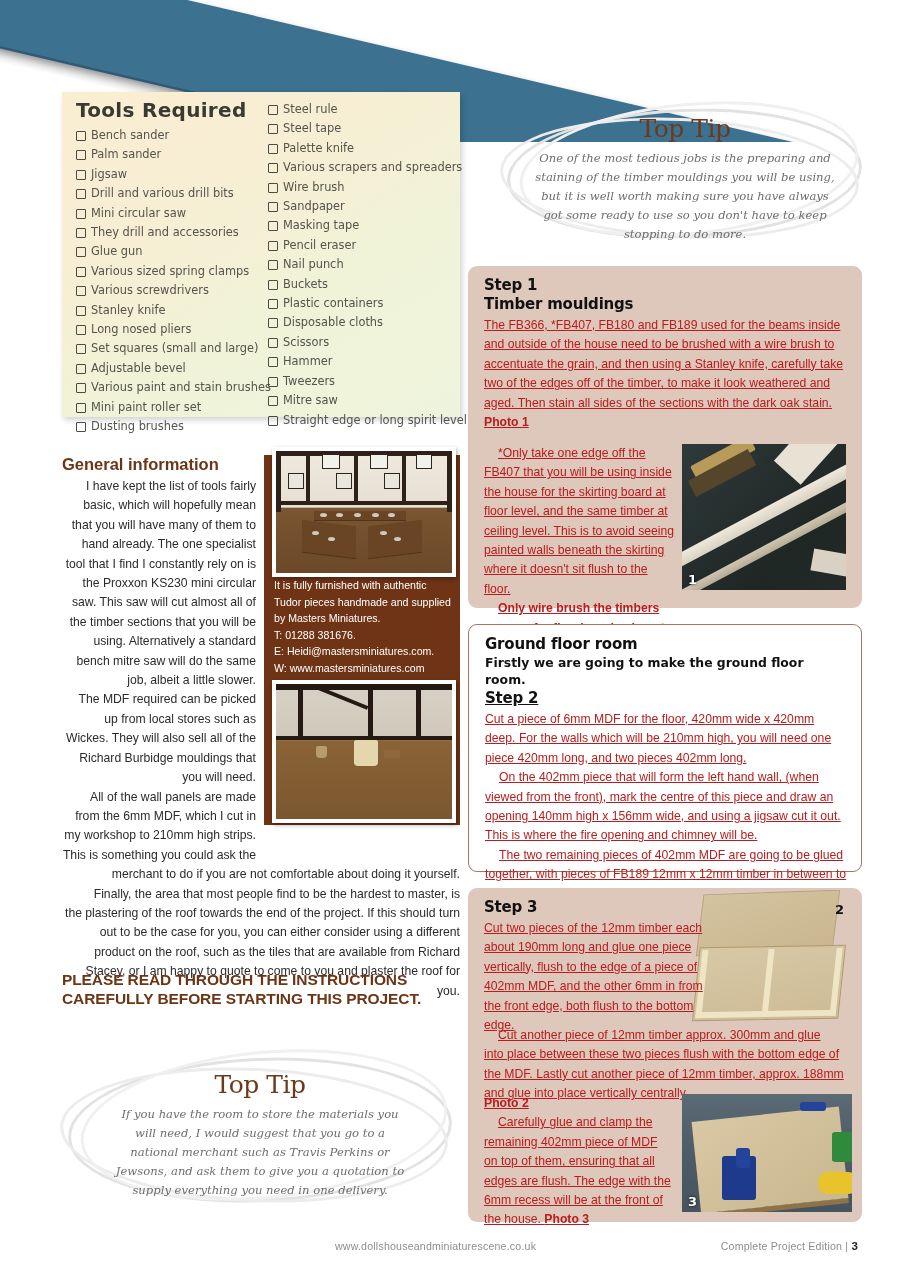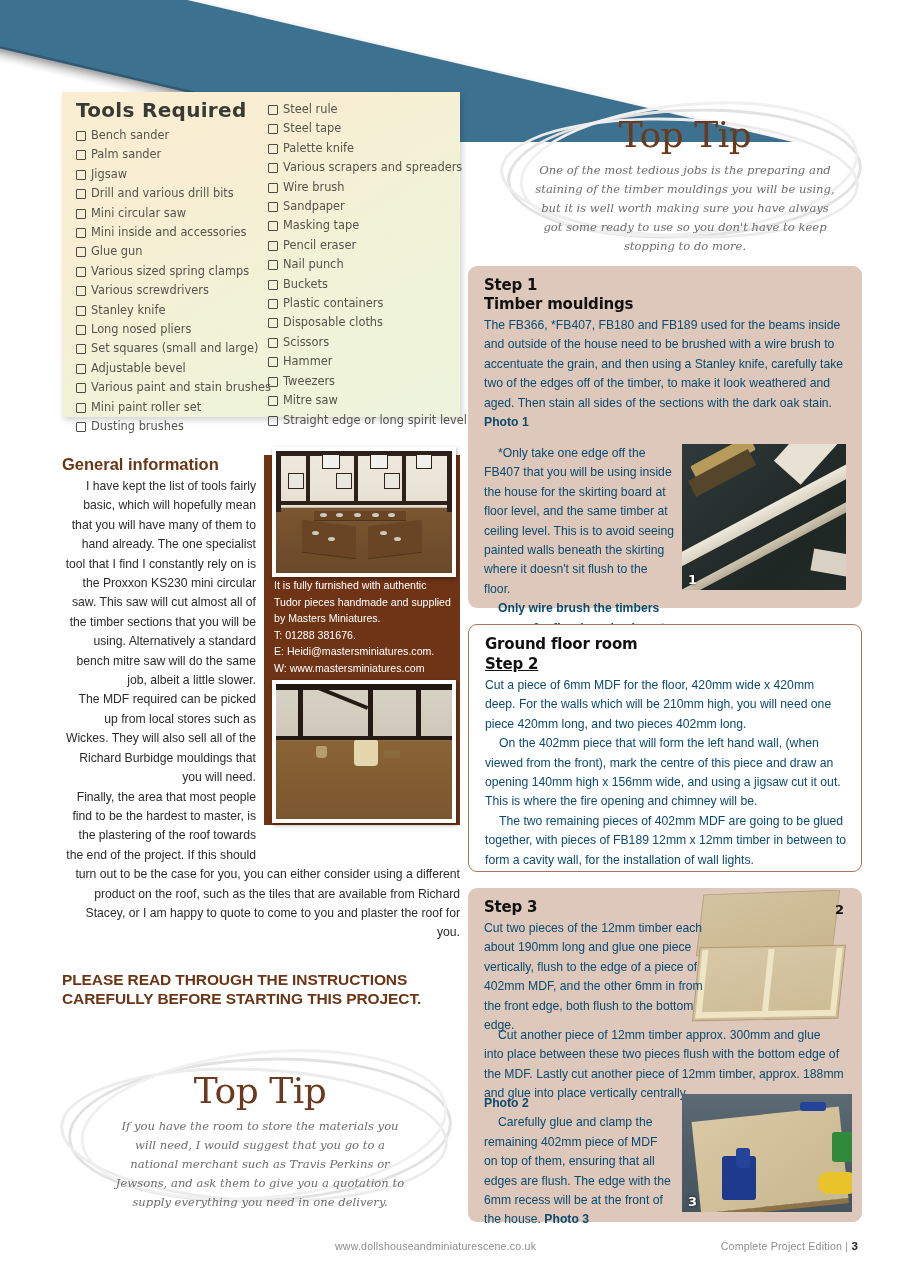--- a/index.html
+++ b/index.html
@@ -69,21 +69,21 @@
   .tip .oval{
     position:absolute;border:3px solid #e2e2e2;border-radius:50%;
     box-sizing:border-box;
   }
   .tip .o1{left:2%;top:6%;width:96%;height:86%;transform:rotate(-2.4deg);}
   .tip .o2{left:0%;top:12%;width:97%;height:80%;border-color:#ececec;transform:rotate(2.6deg);}
   .tip .o3{left:5%;top:2%;width:92%;height:88%;border-color:#f0f0f0;transform:rotate(-5.5deg);}
   .tip-title{
     position:relative;text-align:center;
     font-family:"DejaVu Serif", serif;
-    font-size:36px;color:#6b3a1e;letter-spacing:-.5px;
+    font-size:25px;color:#6b3a1e;letter-spacing:-.5px;
   }
   .tip-body{
     position:relative;text-align:center;
     font-family:"DejaVu Serif", serif;font-style:italic;
     font-size:11.6px;color:#6d6d6d;line-height:19px;
     padding:0 34px;
   }
   #tip-top{left:500px;top:100px;width:370px;height:150px;}
   #tip-top .tip-title{padding-top:14px;}
   #tip-top .tip-body{padding-top:6px;}
@@ -143,21 +143,21 @@
   .box-beige{background:#ddc8bb;border-radius:9px;}
   .box-white{background:#ffffff;border:1.6px solid #a9745a;border-radius:9px;}
   .b-head{
     font-family:"DejaVu Sans", sans-serif;
     font-weight:bold;font-size:15px;color:#111111;line-height:19px;letter-spacing:-.2px;
   }
   .b-sub{
     font-family:"DejaVu Sans", sans-serif;
     font-weight:bold;font-size:12.4px;color:#111111;line-height:17px;
   }
-  .b-body{font-size:12.2px;line-height:19.4px;color:#0c4a6e;}
+  .b-body{font-size:12.2px;line-height:19.4px;color:#b91c1c;text-decoration:underline;}
   .b-body p{margin:0;}
   .b-body p.ind{text-indent:14px;}
   .b-body b{font-weight:bold;}
 
   
   .ph{position:absolute;overflow:hidden;}
   .ph-num{
     position:absolute;left:6px;bottom:3px;color:#ffffff;
     font-weight:bold;font-size:13px;
     text-shadow:0 0 3px rgba(0,0,0,.9);
@@ -244,21 +244,21 @@
         <div class="tool-item">
           <span class="chk"></span>
           <span class="tool-label">Drill and various drill bits</span>
         </div>
         <div class="tool-item">
           <span class="chk"></span>
           <span class="tool-label">Mini circular saw</span>
         </div>
         <div class="tool-item">
           <span class="chk"></span>
-          <span class="tool-label">Mini inside and accessories</span>
+          <span class="tool-label">They drill and accessories</span>
         </div>
         <div class="tool-item">
           <span class="chk"></span>
           <span class="tool-label">Glue gun</span>
         </div>
         <div class="tool-item">
           <span class="chk"></span>
           <span class="tool-label">Various sized spring clamps</span>
         </div>
         <div class="tool-item">
@@ -374,20 +374,21 @@
     </div>
     <div class="tip-title">Top Tip</div>
     <div class="tip-body">One of the most tedious jobs is the preparing and staining of the timber mouldings you will be using, but it is well worth making sure you have always got some ready to use so you don't have to keep stopping to do more.</div>
   </div>
 
   <div class="gen-head">General information</div>
   <div class="gen-body">
     <div style="float:right;width:204px;height:372px;"></div>
     <p>I have kept the list of tools fairly basic, which will hopefully mean that you will have many of them to hand already. The one specialist tool that I find I constantly rely on is the Proxxon KS230 mini circular saw. This saw will cut almost all of the timber sections that you will be using. Alternatively a standard bench mitre saw will do the same job, albeit a little slower.</p>
     <p class="ind">The MDF required can be picked up from local stores such as Wickes. They will also sell all of the Richard Burbidge mouldings that you will need.</p>
+    <p class="ind">All of the wall panels are made from the 6mm MDF, which I cut in my workshop to 210mm high strips. This is something you could ask the merchant to do if you are not comfortable about doing it yourself.</p>
     <p class="ind">Finally, the area that most people find to be the hardest to master, is the plastering of the roof towards the end of the project. If this should turn out to be the case for you, you can either consider using a different product on the roof, such as the tiles that are available from Richard Stacey, or I am happy to quote to come to you and plaster the roof for you.</p>
   </div>
 
   <div class="please">PLEASE READ THROUGH THE INSTRUCTIONS CAREFULLY BEFORE STARTING THIS PROJECT.</div>
 
   <div class="tip" id="tip-bottom">
     <div class="ovals">
       <div class="oval o1"></div>
       <div class="oval o2"></div>
       <div class="oval o3"></div>
@@ -467,20 +468,21 @@
     </div>
     <div class="b-body" style="position:absolute;left:16px;top:178px;width:192px;">
       <p class="ind">*Only take one edge off the FB407 that you will be using inside the house for the skirting board at floor level, and the same timber at ceiling level. This is to avoid seeing painted walls beneath the skirting where it doesn't sit flush to the floor.</p>
       <p class="ind" style="font-weight:bold;margin-top:0;">Only wire brush the timbers you use for floorboards, do not distress the edges with a knife.</p>
     </div>
   </div>
 
   <div class="box box-white" style="left:468px;top:624px;width:394px;height:248px;">
     <div style="position:absolute;left:16px;top:10px;width:362px;">
       <div class="b-head">Ground floor room</div>
+      <div class="b-sub">Firstly we are going to make the ground floor room.</div>
       <div class="b-head" style="margin-top:1px;text-decoration:underline;">Step 2</div>
       <div class="b-body" style="margin-top:2px;">
         <p>Cut a piece of 6mm MDF for the floor, 420mm wide x 420mm deep. For the walls which will be 210mm high, you will need one piece 420mm long, and two pieces 402mm long.</p>
         <p class="ind">On the 402mm piece that will form the left hand wall, (when viewed from the front), mark the centre of this piece and draw an opening 140mm high x 156mm wide, and using a jigsaw cut it out. This is where the fire opening and chimney will be.</p>
         <p class="ind">The two remaining pieces of 402mm MDF are going to be glued together, with pieces of FB189 12mm x 12mm timber in between to form a cavity wall, for the installation of wall lights.</p>
       </div>
     </div>
   </div>
 
   <div class="box box-beige" style="left:468px;top:888px;width:394px;height:334px;">

